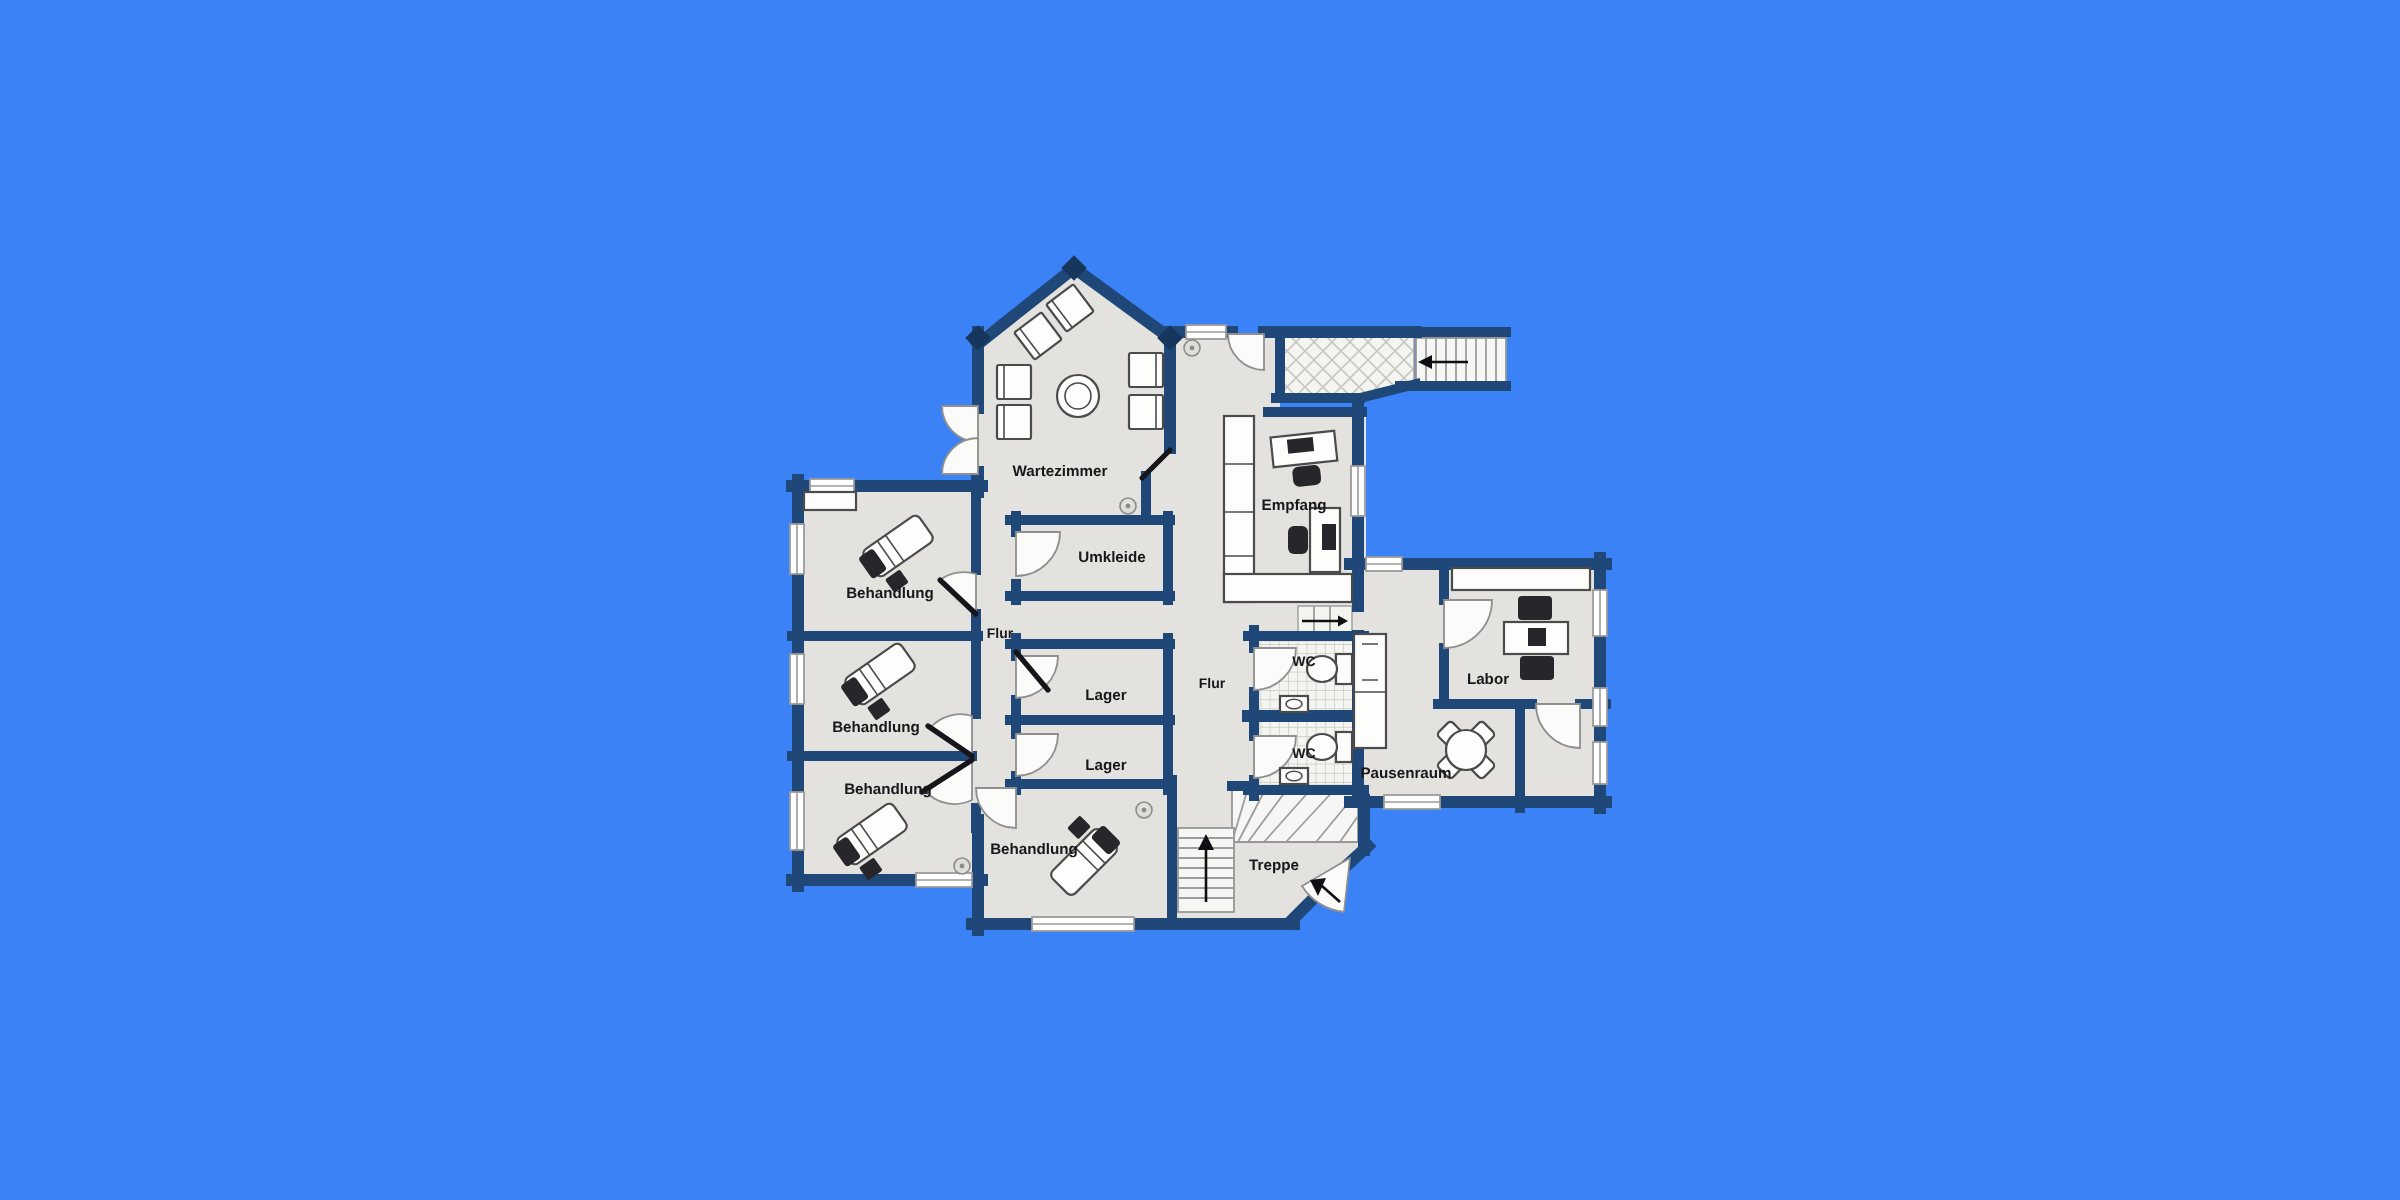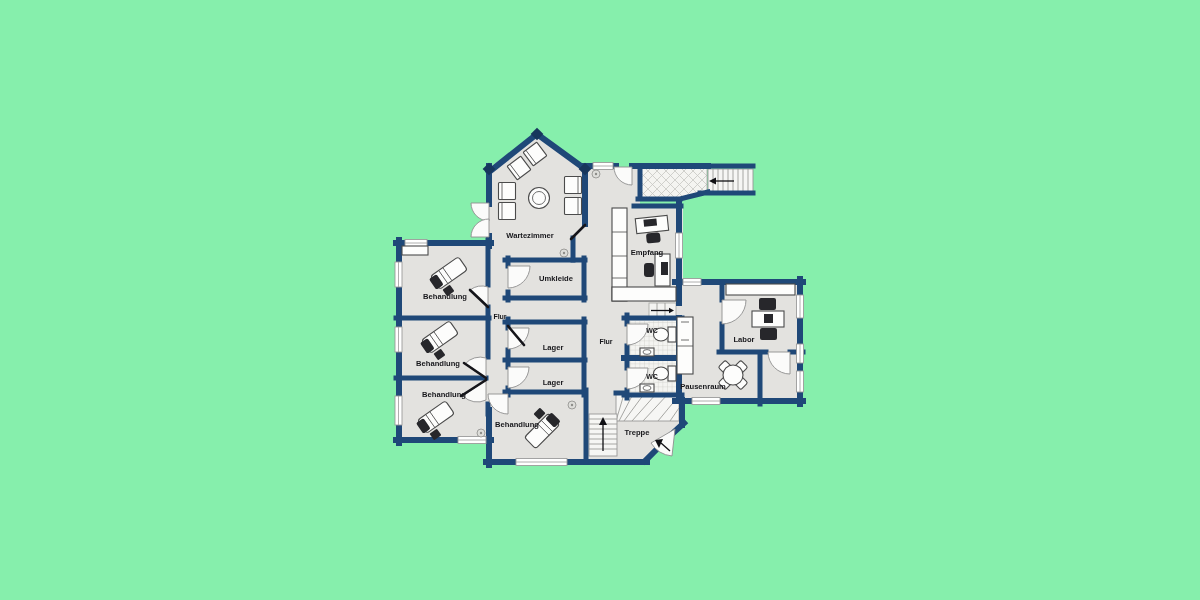--- a/index.html
+++ b/index.html
@@ -1,16 +1,16 @@
 <!DOCTYPE html>
 <html><head>
 <meta charset="utf-8">
 <style>
   html,body{margin:0;padding:0;background:#ffffff;}
-  .stage{position:relative;width:1200px;height:600px;background:#86efac;overflow:hidden;}
+  .stage{position:relative;width:1200px;height:600px;background:#3b82f6;overflow:hidden;}
   svg{display:block;}
   .floor{fill:#e3e2df;stroke:none;}
   .wall{stroke:#1f4878;stroke-width:6;fill:none;stroke-linecap:square;}
   .wall5{stroke:#1f4878;stroke-width:5;fill:none;stroke-linecap:square;}
   .joint{fill:#17365c;stroke:none;}
   .win{fill:#ffffff;stroke:#9b9b9b;stroke-width:0.9;}
   .winline{stroke:#9b9b9b;stroke-width:0.8;}
   .fan{fill:#fbfbfa;stroke:#8f8f8f;stroke-width:0.9;}
   .leaf{stroke:#15151a;stroke-width:2.6;stroke-linecap:round;}
   .furn{fill:#fdfdfc;stroke:#4b4b4b;stroke-width:1.1;}

